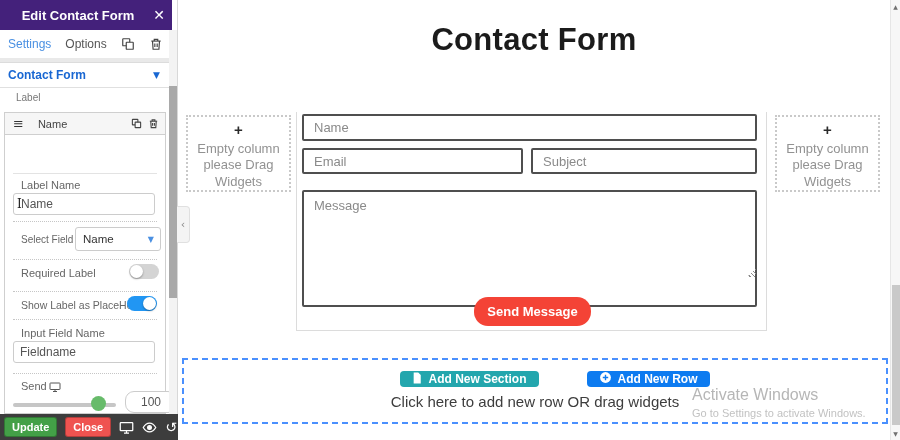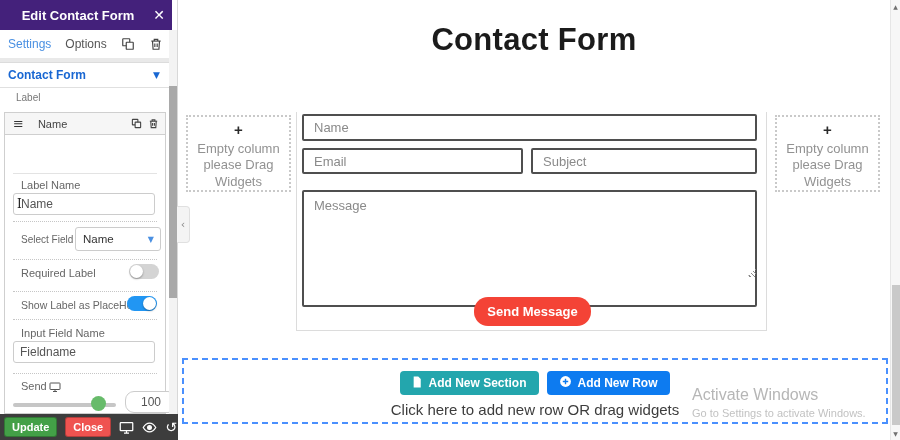--- a/index.html
+++ b/index.html
@@ -64,21 +64,21 @@
   .empty-plus { display:block; font-size:15px; font-weight:bold; color:#2b2b2b; margin-bottom:1px; }
   .form-col { position:absolute; left:296px; top:112px; width:471px; height:219px; border:1px solid #dcdcdc; border-top:none; }
   .cv-input { position:absolute; border:2px solid #4f4f4f; border-radius:2px; font-size:13px; color:#7a7a7a; padding:0 10px; font-family:"Liberation Sans",sans-serif; background:#fff; }
   .cv-input::placeholder, .cv-area::placeholder { color:#8a8a8a; opacity:1; }
   .cv-area { position:absolute; border:2px solid #4f4f4f; border-radius:2px; font-size:13px; color:#7a7a7a; padding:6px 10px; resize:none; font-family:"Liberation Sans",sans-serif; background:#fff; }
   .grip { position:absolute; left:450px; top:156px; width:9px; height:9px; background:repeating-linear-gradient(45deg, transparent 0 2px, #8a8a8a 2px 3px); clip-path:polygon(100% 0,100% 100%,0 100%); pointer-events:none; }
   .send-btn { position:absolute; left:177px; top:185px; width:117px; height:29px; background:var(--send-red,#f44336); color:#fff; font-size:13px; font-weight:bold; border:none; border-radius:14px; cursor:pointer; font-family:"Liberation Sans",sans-serif; }
 
   .add-area { position:absolute; left:182px; top:358px; width:706px; height:66px; border:2px dashed var(--dash-blue,#4a90fe); text-align:center; cursor:pointer; }
   .add-btns { margin-top:11px; display:flex; justify-content:center; gap:8px; }
-  .add-btn { display:inline-flex; align-items:center; gap:6px; color:#fff; font-size:12px; font-weight:bold; border:none; border-radius:4px; padding:5px 12px; height:24px; cursor:pointer; font-family:"Liberation Sans",sans-serif; }
+  .add-btn { display:inline-flex; align-items:center; gap:6px; color:#fff; font-size:12px; font-weight:bold; border:none; border-radius:4px; padding:5px 12px; height:16px; cursor:pointer; font-family:"Liberation Sans",sans-serif;margin-left:40px; }
   .add-section { background:var(--teal,#23a6ad); }
   .add-row { background:var(--row-blue,#0d7bf0); }
   .hint { margin-top:6px; font-size:15px; color:#3d3d3d; }
 
   .watermark { position:absolute; left:692px; top:386px; color:#b6b6b6; }
   .wm1 { font-size:16px; }
   .wm2 { font-size:11px; color:#c2c2c2; margin-top:3px; }
 
   .v-scroll { position:absolute; left:890px; top:0; width:10px; height:440px; background:#f7f7f7; border-left:1px solid #e6e6e6; }
   .v-arrow { position:absolute; left:0; width:9px; text-align:center; font-size:6px; color:#707070; cursor:pointer; }

